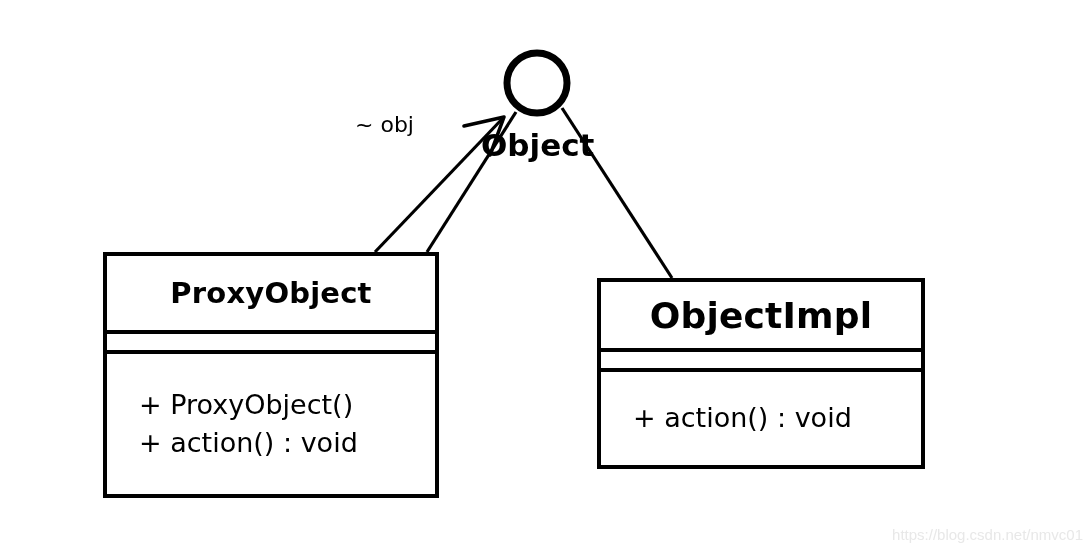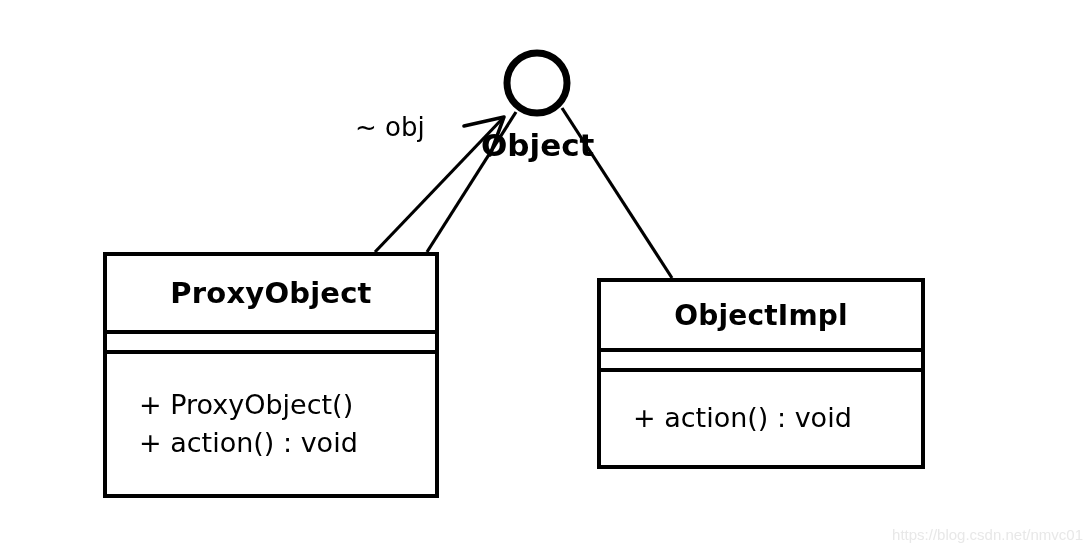--- a/index.html
+++ b/index.html
@@ -85,40 +85,40 @@
   
   #class-objectimpl {
     left: 597px;
     top: 278px;
     width: 328px;
     height: 191px;
   }
   #class-objectimpl .name-comp   { height: 66px; }
   #class-objectimpl .attrs-comp  { height: 24px; }
   #class-objectimpl .methods-comp{ flex: 1; }
-  #class-objectimpl .class-name  { font-size: 28px; }
+  #class-objectimpl .class-name  { font-size: 36px; }
   #class-objectimpl .member      { font-size: 27px; }
 
   
   #interface-label {
     position: absolute;
     left: 481px;
     top: 127px;
     font-size: 31px;
     font-weight: bold;
     color: #000000;
     white-space: nowrap;
   }
 
   
   #association-label {
     position: absolute;
     left: 355px;
     top: 112px;
-    font-size: 26px;
+    font-size: 22px;
     color: #000000;
     white-space: nowrap;
   }
 
   
   #watermark {
     position: absolute;
     right: 8px;
     bottom: 9px;
     font-size: 15px;

